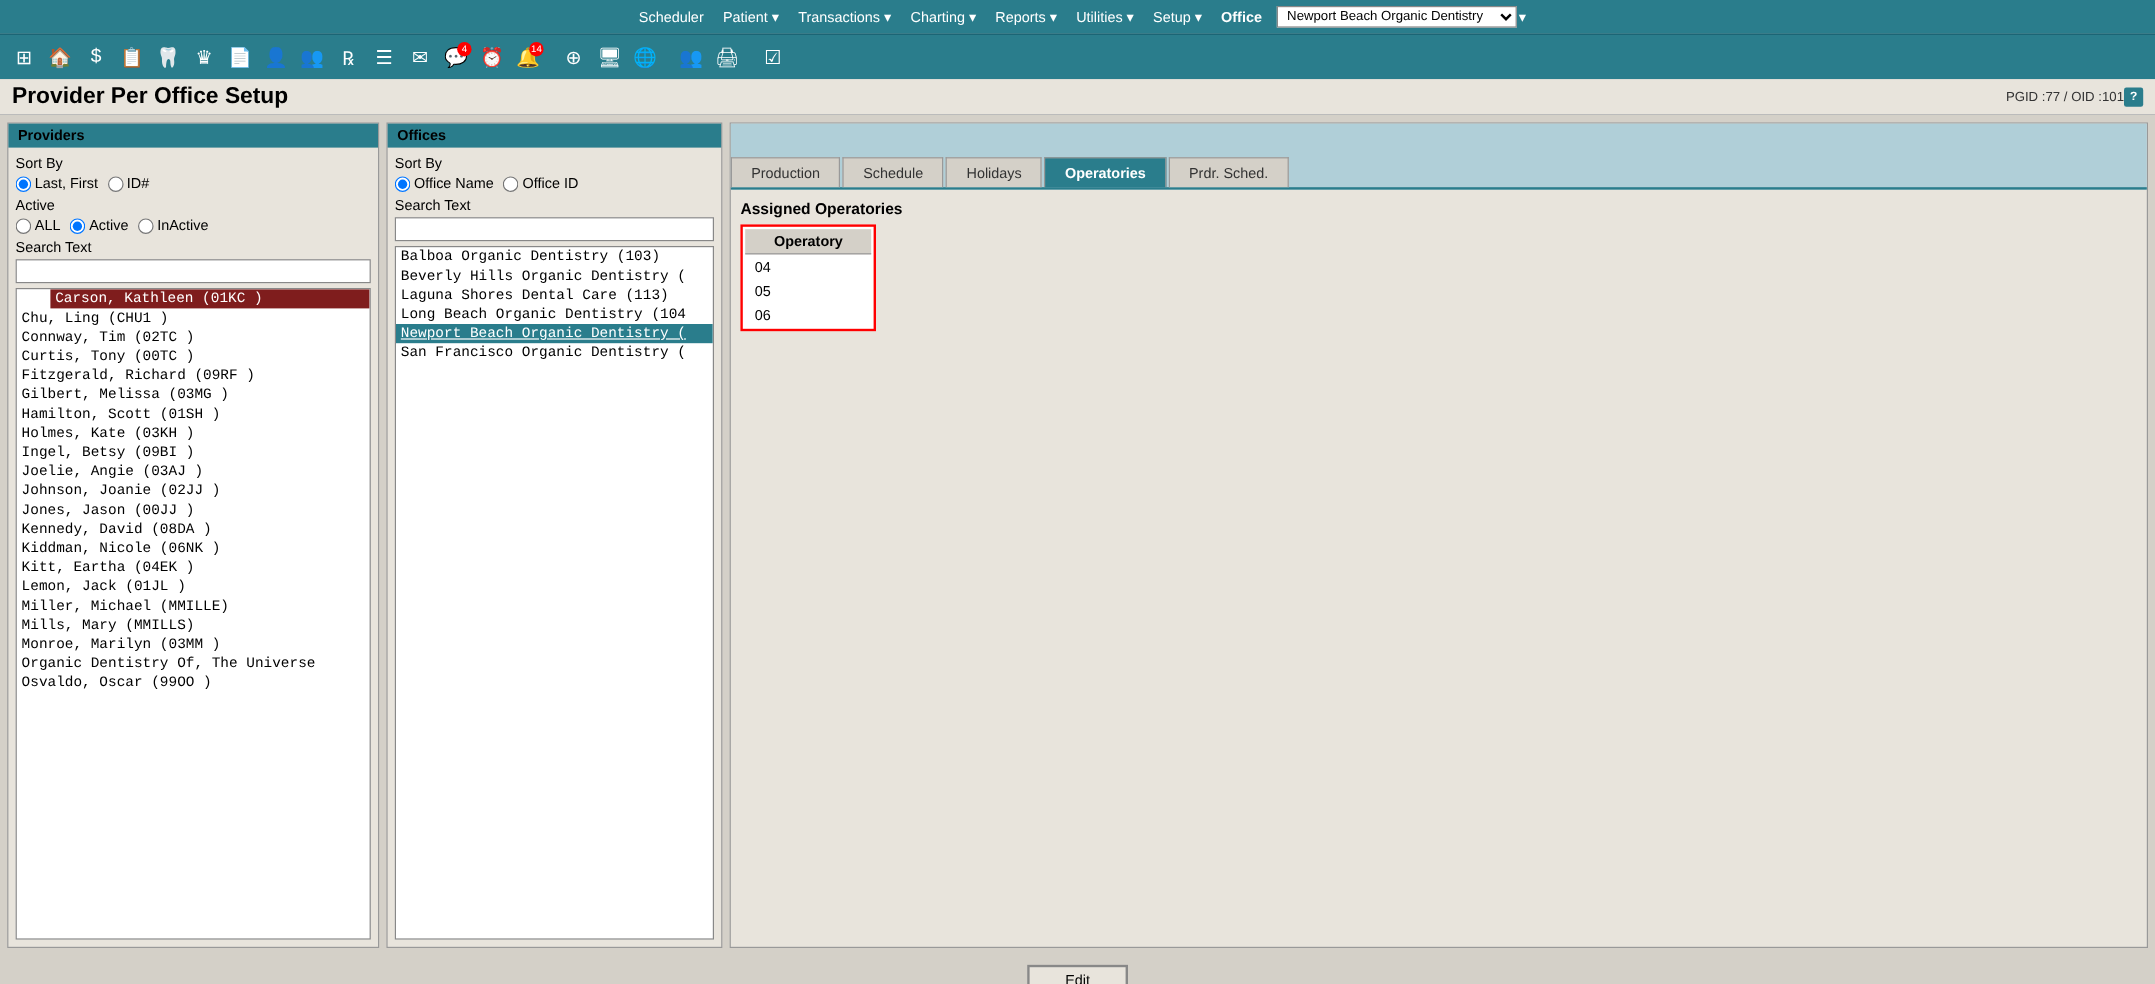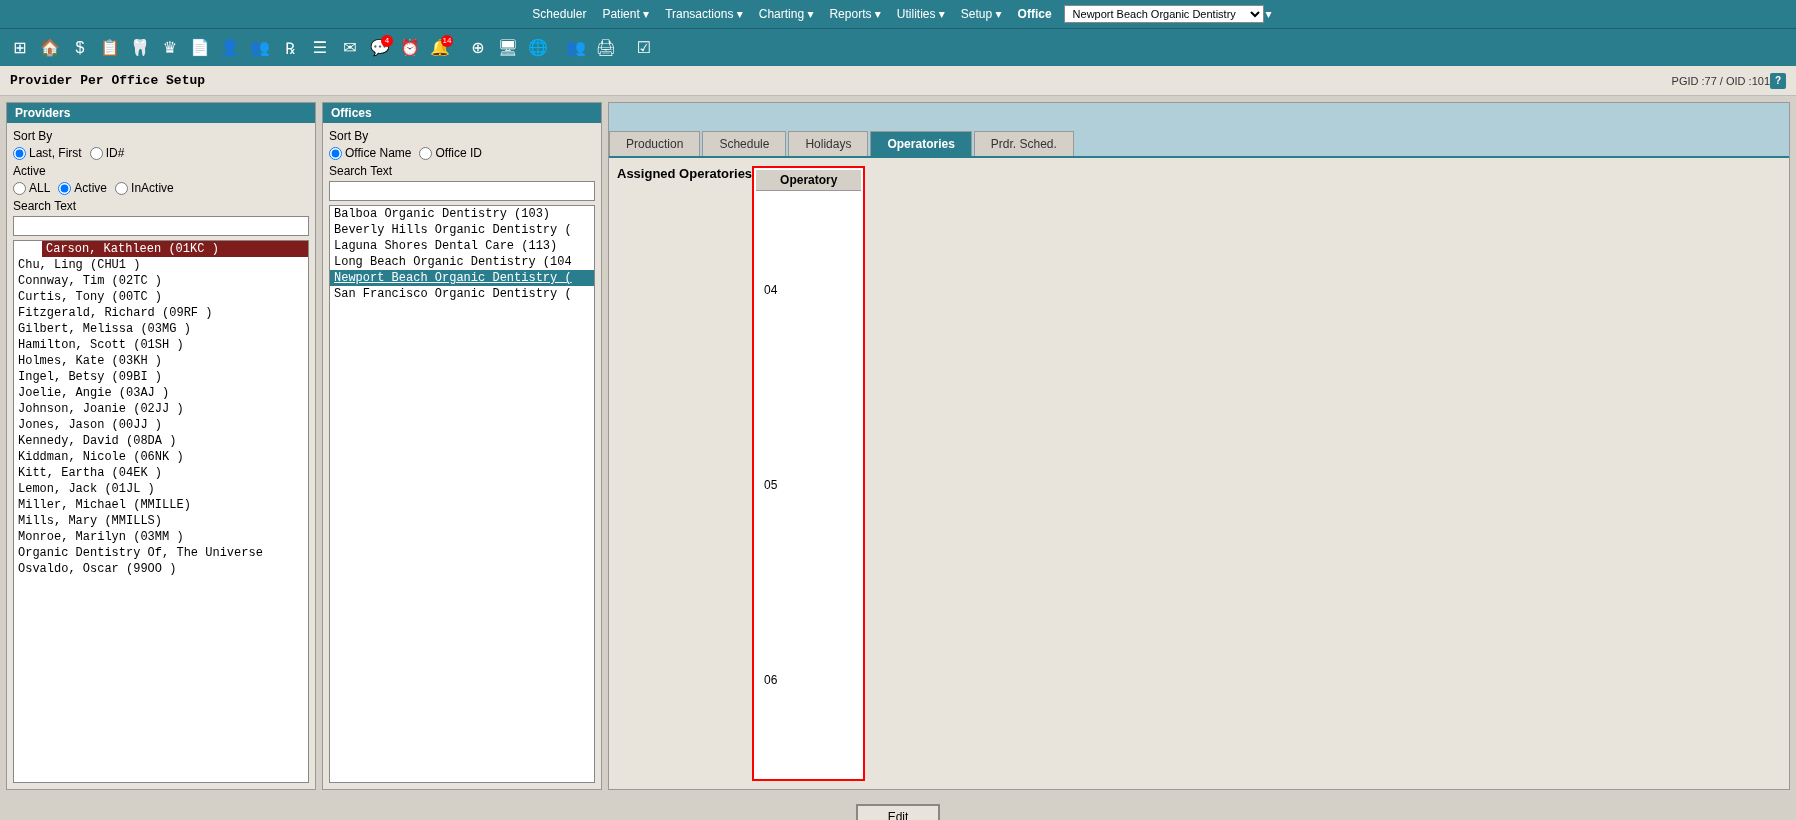--- a/index.html
+++ b/index.html
@@ -91,21 +91,21 @@
     
     .page-header {
       background: #e8e4dc;
       padding: 4px 10px;
       display: flex;
       align-items: center;
       justify-content: space-between;
       border-bottom: 1px solid #bbb;
       height: 30px;
     }
-    .page-title { font-weight: bold; font-size: 13px; font-family: Liberation Mono, monospace; }
+    .page-title { font-weight: bold; font-size: 19px; }
     .pgid-info { font-size: 11px; color: #333; display: flex; align-items: center; gap: 0; }
     .help-icon-small {
       width: 16px; height: 16px;
       background: #2a7d8c;
       color: white;
       border-radius: 2px;
       display: flex; align-items: center; justify-content: center;
       font-size: 10px; font-weight: bold; cursor: pointer;
     }
 
@@ -120,21 +120,21 @@
 
     
     .panel {
       background: #e8e4dc;
       border: 1px solid #999;
       display: flex;
       flex-direction: column;
     }
     .panel-header {
       background: #2a7d8c;
-      color: #ffffff;
+      color: #000000;
       padding: 3px 8px;
       font-weight: bold;
       font-size: 12px;
     }
     .panel-body { padding: 6px; flex: 1; overflow: hidden; }
 
     .providers-panel { width: 310px; min-width: 310px; }
     .offices-panel { width: 280px; min-width: 280px; justify-content: flex-end; }
     .operatories-panel { flex: 1; display: flex; flex-direction: column; }
     .form-sublabel { font-size: 12px; margin-bottom: 3px; }
@@ -203,21 +203,21 @@
       background: #2a7d8c;
       color: white;
       font-weight: bold;
     }
 
     
     .operatories-content {
       padding: 8px;
       flex: 1;
       display: flex;
-      flex-direction: row;
+      flex-direction: column;
     }
     .assigned-label { font-weight: bold; font-size: 13px; margin-bottom: 6px; }
     .operatory-table {
       border: 2px solid red;
       background: white;
       width: 100px;
     }
     .operatory-table th {
       background: #d4d0c8;
       padding: 3px 24px;

